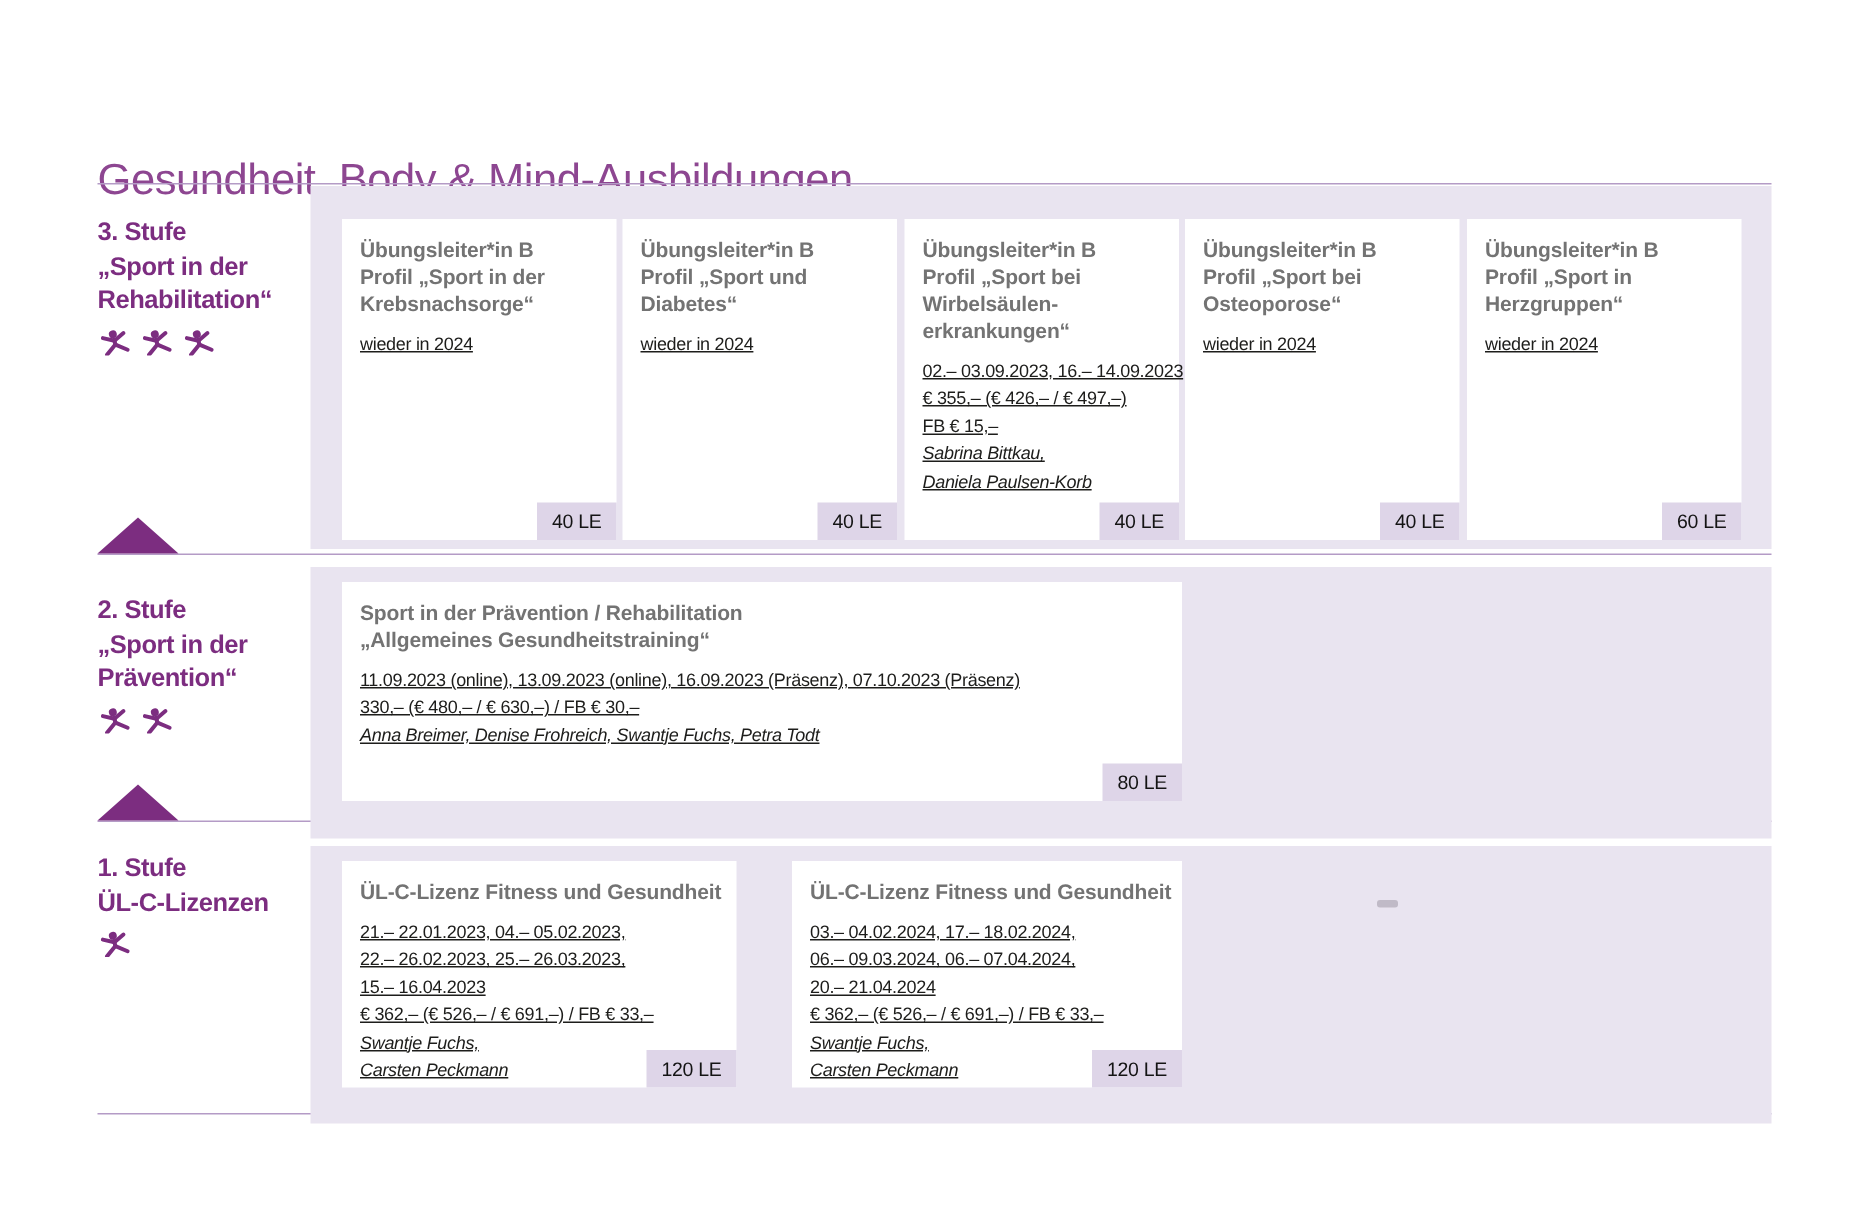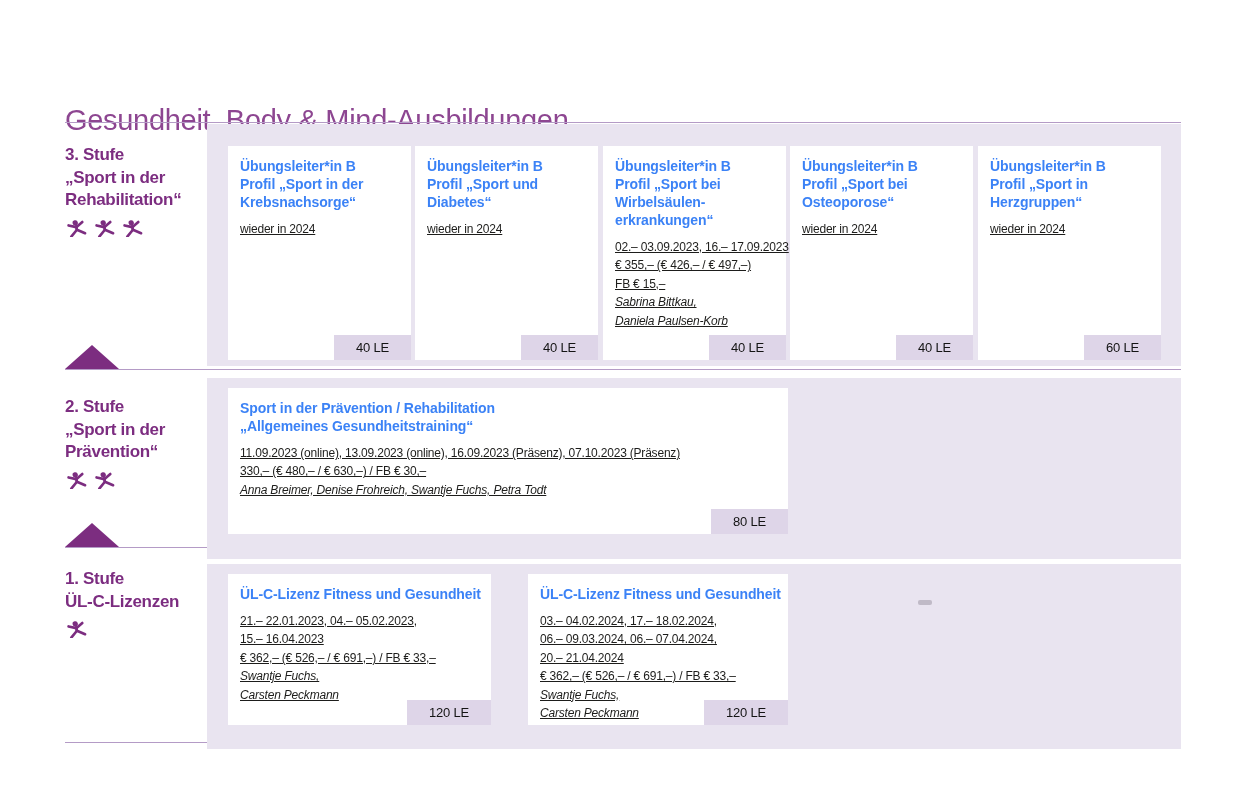--- a/index.html
+++ b/index.html
@@ -40,28 +40,28 @@
   #panel-1{top:564px;height:185px;}
 
   .card{position:absolute;background:#ffffff;box-sizing:border-box;padding:11px 12px;}
   .r3{top:22px;width:183px;height:214px;}
   .s3c0{left:21px}.s3c1{left:208px}.s3c2{left:396px}.s3c3{left:583px}.s3c4{left:771px}
   #card-s2{top:10px;left:21px;width:560px;height:146px;}
   .r1{top:10px;height:151px;}
   #card-s1a{left:21px;width:263px;}
   #card-s1b{left:321px;width:260px;}
 
-  .card-title{color:#3b82f6;font-weight:bold;font-size:14px;line-height:18px;letter-spacing:-0.1px;}
+  .card-title{color:#737373;font-weight:bold;font-size:14px;line-height:18px;letter-spacing:-0.1px;}
   .card-title div{white-space:nowrap;}
   .card-body{margin-top:9px;font-size:12px;line-height:18.4px;letter-spacing:-0.2px;color:#1d1d1b;}
   .card-body div{white-space:nowrap;text-decoration:underline;}
   .trainer-line{font-style:italic;}
   .badge{
     position:absolute;right:0;bottom:0;background:#ded5e8;color:#141414;
-    font-size:13px;letter-spacing:-0.2px;padding:5px 22px;white-space:nowrap;
+    font-size:13px;letter-spacing:-0.2px;padding:5px 10px;white-space:nowrap;
   }
   .artifact{
     position:absolute;left:918px;top:600px;width:14px;height:5px;
     background:#8f8894;opacity:0.45;border-radius:2px;
   }
 </style>
 </head>
 <body>
 
 <h1 class="page-title">Gesundheit, Body &amp; Mind-Ausbildungen</h1>
@@ -208,21 +208,21 @@
   </div>
 
   <div class="card r3 s3c2">
     <div class="card-title">
       <div>Übungsleiter*in B</div>
       <div>Profil „Sport bei</div>
       <div>Wirbelsäulen-</div>
       <div>erkrankungen“</div>
     </div>
     <div class="card-body">
-      <div>02.– 03.09.2023, 16.– 17.09.2023</div>
+      <div>02.– 03.09.2023, 16.– 14.09.2023</div>
       <div>€ 355,– (€ 426,– / € 497,–)</div>
       <div>FB € 15,–</div>
       <div class="trainer-line">Sabrina Bittkau,</div>
       <div class="trainer-line">Daniela Paulsen-Korb</div>
     </div>
     <div class="badge">40 LE</div>
   </div>
 
   <div class="card r3 s3c3">
     <div class="card-title">
@@ -266,20 +266,21 @@
 </div>
 
 <div class="panel" id="panel-1">
 
   <div class="card r1" id="card-s1a">
     <div class="card-title">
       <div>ÜL-C-Lizenz Fitness und Gesundheit</div>
     </div>
     <div class="card-body">
       <div>21.– 22.01.2023, 04.– 05.02.2023,</div>
+      <div>22.– 26.02.2023, 25.– 26.03.2023,</div>
       <div>15.– 16.04.2023</div>
       <div>€ 362,– (€ 526,– / € 691,–) / FB € 33,–</div>
       <div class="trainer-line">Swantje Fuchs,</div>
       <div class="trainer-line">Carsten Peckmann</div>
     </div>
     <div class="badge">120 LE</div>
   </div>
 
   <div class="card r1" id="card-s1b">
     <div class="card-title">

